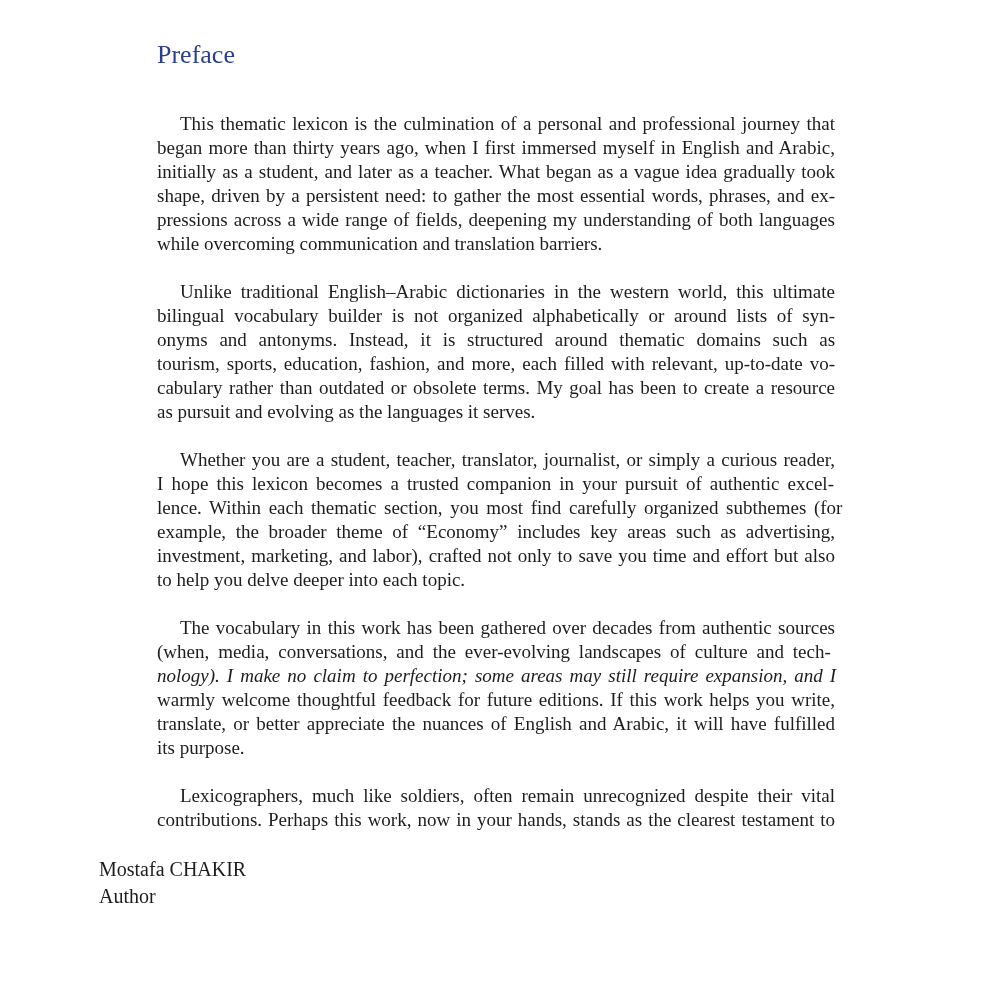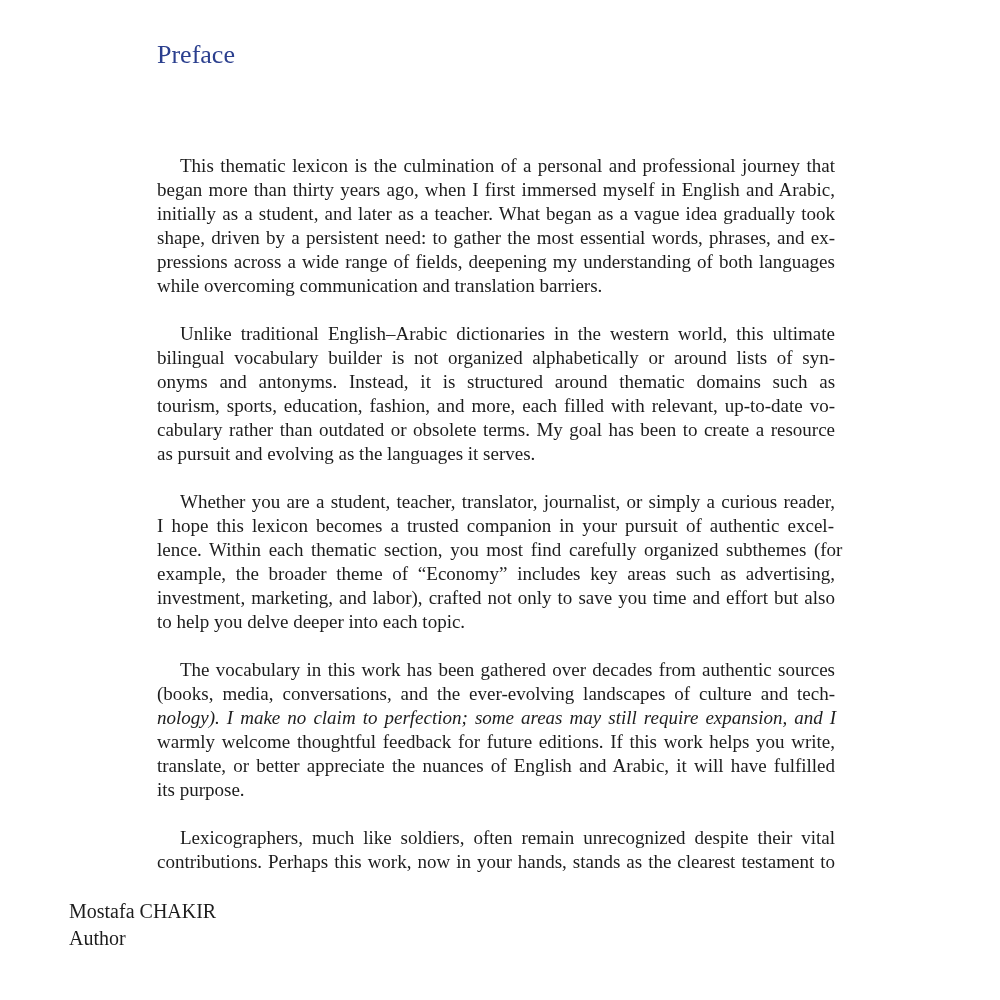--- a/index.html
+++ b/index.html
@@ -23,21 +23,21 @@
   .title {
     width: 678px;
     margin: 38px 0 0 157px;
     text-align: left;
     font-size: 26px;
     font-weight: normal;
     line-height: 34px;
     color: var(--title-color, #2b3f8e);
   }
   .text-block {
-    margin: 82px 0 0 157px;
+    margin: 40px 0 0 157px;
     width: 678px;
     font-size: 19px;
     line-height: 24px;
   }
   .paragraph {
     margin: 0 0 24px 0;
   }
   .jline {
     height: 24px;
     white-space: nowrap;
@@ -46,21 +46,21 @@
   .jline.first {
     padding-left: 23px;
   }
   .jline span {
     display: inline-block;
     vertical-align: top;
     white-space: nowrap;
     transform-origin: 0 50%;
   }
   .signature {
-    margin: 6px 0 0 69px;
+    margin: 6px 0 0 99px;
     font-size: 20px;
     line-height: 27px;
   }
 </style>
 </head>
 <body>
 
 <div class="page">
   <h1 class="title">Preface</h1>
 
@@ -84,21 +84,21 @@
       <div class="paragraph">
         <div class="jline first"><span style="word-spacing: 1.53px;">Whether you are a student, teacher, translator, journalist, or simply a curious reader,</span></div>
         <div class="jline"><span style="word-spacing: 3.33px;">I hope this lexicon becomes a trusted companion in your pursuit of authentic excel-</span></div>
         <div class="jline"><span style="word-spacing: 2.82px;">lence. Within each thematic section, you most find carefully organized subthemes (for</span></div>
         <div class="jline"><span style="word-spacing: 4.9px;">example, the broader theme of “Economy” includes key areas such as advertising,</span></div>
         <div class="jline"><span style="word-spacing: 1.3px;">investment, marketing, and labor), crafted not only to save you time and effort but also</span></div>
         <div class="jline last"><span>to help you delve deeper into each topic.</span></div>
       </div>
       <div class="paragraph">
         <div class="jline first"><span style="word-spacing: 1.56px;">The vocabulary in this work has been gathered over decades from authentic sources</span></div>
-        <div class="jline"><span style="word-spacing: 4.16px;">(books, media, conversations, and the ever-evolving landscapes of culture and tech-</span></div>
+        <div class="jline"><span style="word-spacing: 4.16px;">(when, media, conversations, and the ever-evolving landscapes of culture and tech-</span></div>
         <div class="jline"><span style="word-spacing: 2.3px; font-style: italic;">nology). I make no claim to perfection; some areas may still require expansion, and I</span></div>
         <div class="jline"><span style="word-spacing: 1.89px;">warmly welcome thoughtful feedback for future editions. If this work helps you write,</span></div>
         <div class="jline"><span style="word-spacing: 2.44px;">translate, or better appreciate the nuances of English and Arabic, it will have fulfilled</span></div>
         <div class="jline last"><span>its purpose.</span></div>
       </div>
       <div class="paragraph">
         <div class="jline first"><span style="word-spacing: 4.25px;">Lexicographers, much like soldiers, often remain unrecognized despite their vital</span></div>
         <div class="jline"><span style="word-spacing: 1.25px;">contributions. Perhaps this work, now in your hands, stands as the clearest testament to</span></div>
       </div>
     </main>

